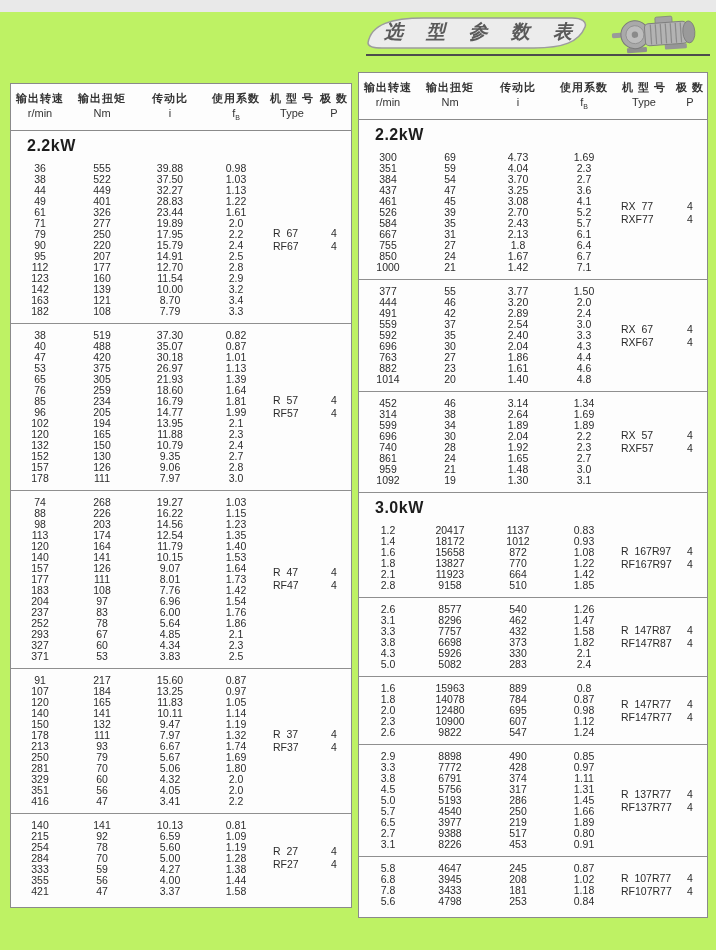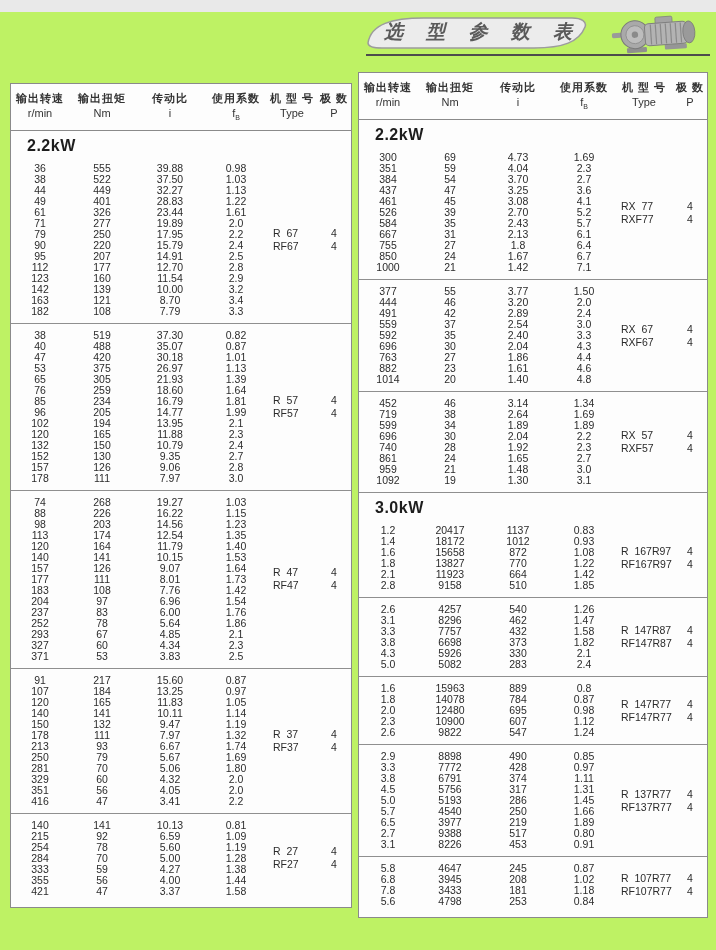--- a/index.html
+++ b/index.html
@@ -323,21 +323,21 @@
               <div class="mrow">
                 <span class="mtype">RXF67</span>
                 <span class="mpole">4</span>
               </div>
             </div>
           </div>
           <div class="sep"></div>
           <div class="block">
             <div class="rows">
               <div class="row"><span class="c">452</span><span class="c">46</span><span class="c">3.14</span><span class="c">1.34</span></div>
-              <div class="row"><span class="c">719</span><span class="c">38</span><span class="c">2.64</span><span class="c">1.69</span></div>
+              <div class="row"><span class="c">314</span><span class="c">38</span><span class="c">2.64</span><span class="c">1.69</span></div>
               <div class="row"><span class="c">599</span><span class="c">34</span><span class="c">1.89</span><span class="c">1.89</span></div>
               <div class="row"><span class="c">696</span><span class="c">30</span><span class="c">2.04</span><span class="c">2.2</span></div>
               <div class="row"><span class="c">740</span><span class="c">28</span><span class="c">1.92</span><span class="c">2.3</span></div>
               <div class="row"><span class="c">861</span><span class="c">24</span><span class="c">1.65</span><span class="c">2.7</span></div>
               <div class="row"><span class="c">959</span><span class="c">21</span><span class="c">1.48</span><span class="c">3.0</span></div>
               <div class="row"><span class="c">1092</span><span class="c">19</span><span class="c">1.30</span><span class="c">3.1</span></div>
             </div>
             <div class="models">
               <div class="mrow">
                 <span class="mtype">RX  57</span>
@@ -367,21 +367,21 @@
               </div>
               <div class="mrow">
                 <span class="mtype">RF167R97</span>
                 <span class="mpole">4</span>
               </div>
             </div>
           </div>
           <div class="sep"></div>
           <div class="block">
             <div class="rows">
-              <div class="row"><span class="c">2.6</span><span class="c">4257</span><span class="c">540</span><span class="c">1.26</span></div>
+              <div class="row"><span class="c">2.6</span><span class="c">8577</span><span class="c">540</span><span class="c">1.26</span></div>
               <div class="row"><span class="c">3.1</span><span class="c">8296</span><span class="c">462</span><span class="c">1.47</span></div>
               <div class="row"><span class="c">3.3</span><span class="c">7757</span><span class="c">432</span><span class="c">1.58</span></div>
               <div class="row"><span class="c">3.8</span><span class="c">6698</span><span class="c">373</span><span class="c">1.82</span></div>
               <div class="row"><span class="c">4.3</span><span class="c">5926</span><span class="c">330</span><span class="c">2.1</span></div>
               <div class="row"><span class="c">5.0</span><span class="c">5082</span><span class="c">283</span><span class="c">2.4</span></div>
             </div>
             <div class="models">
               <div class="mrow">
                 <span class="mtype">R  147R87</span>
                 <span class="mpole">4</span>

